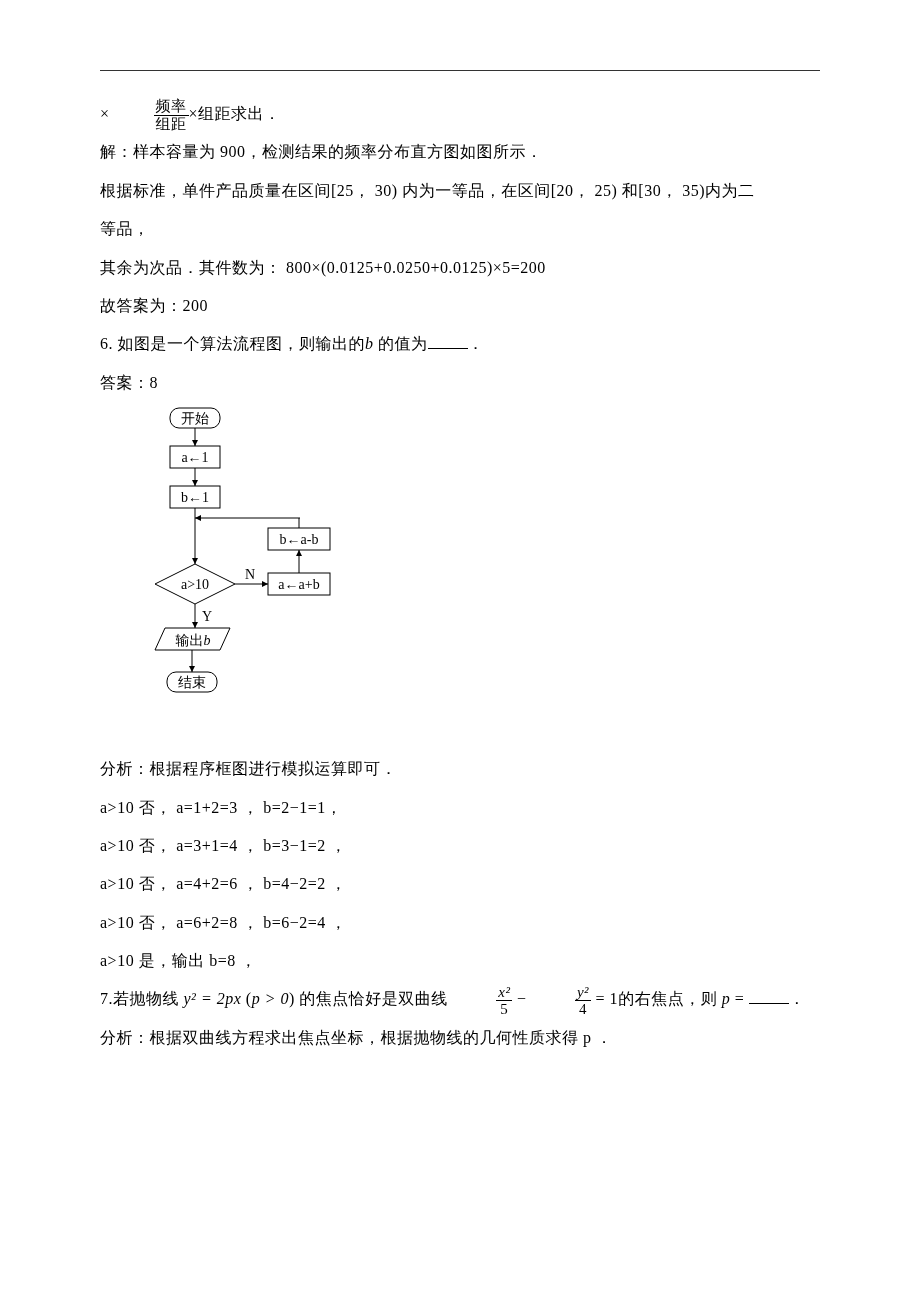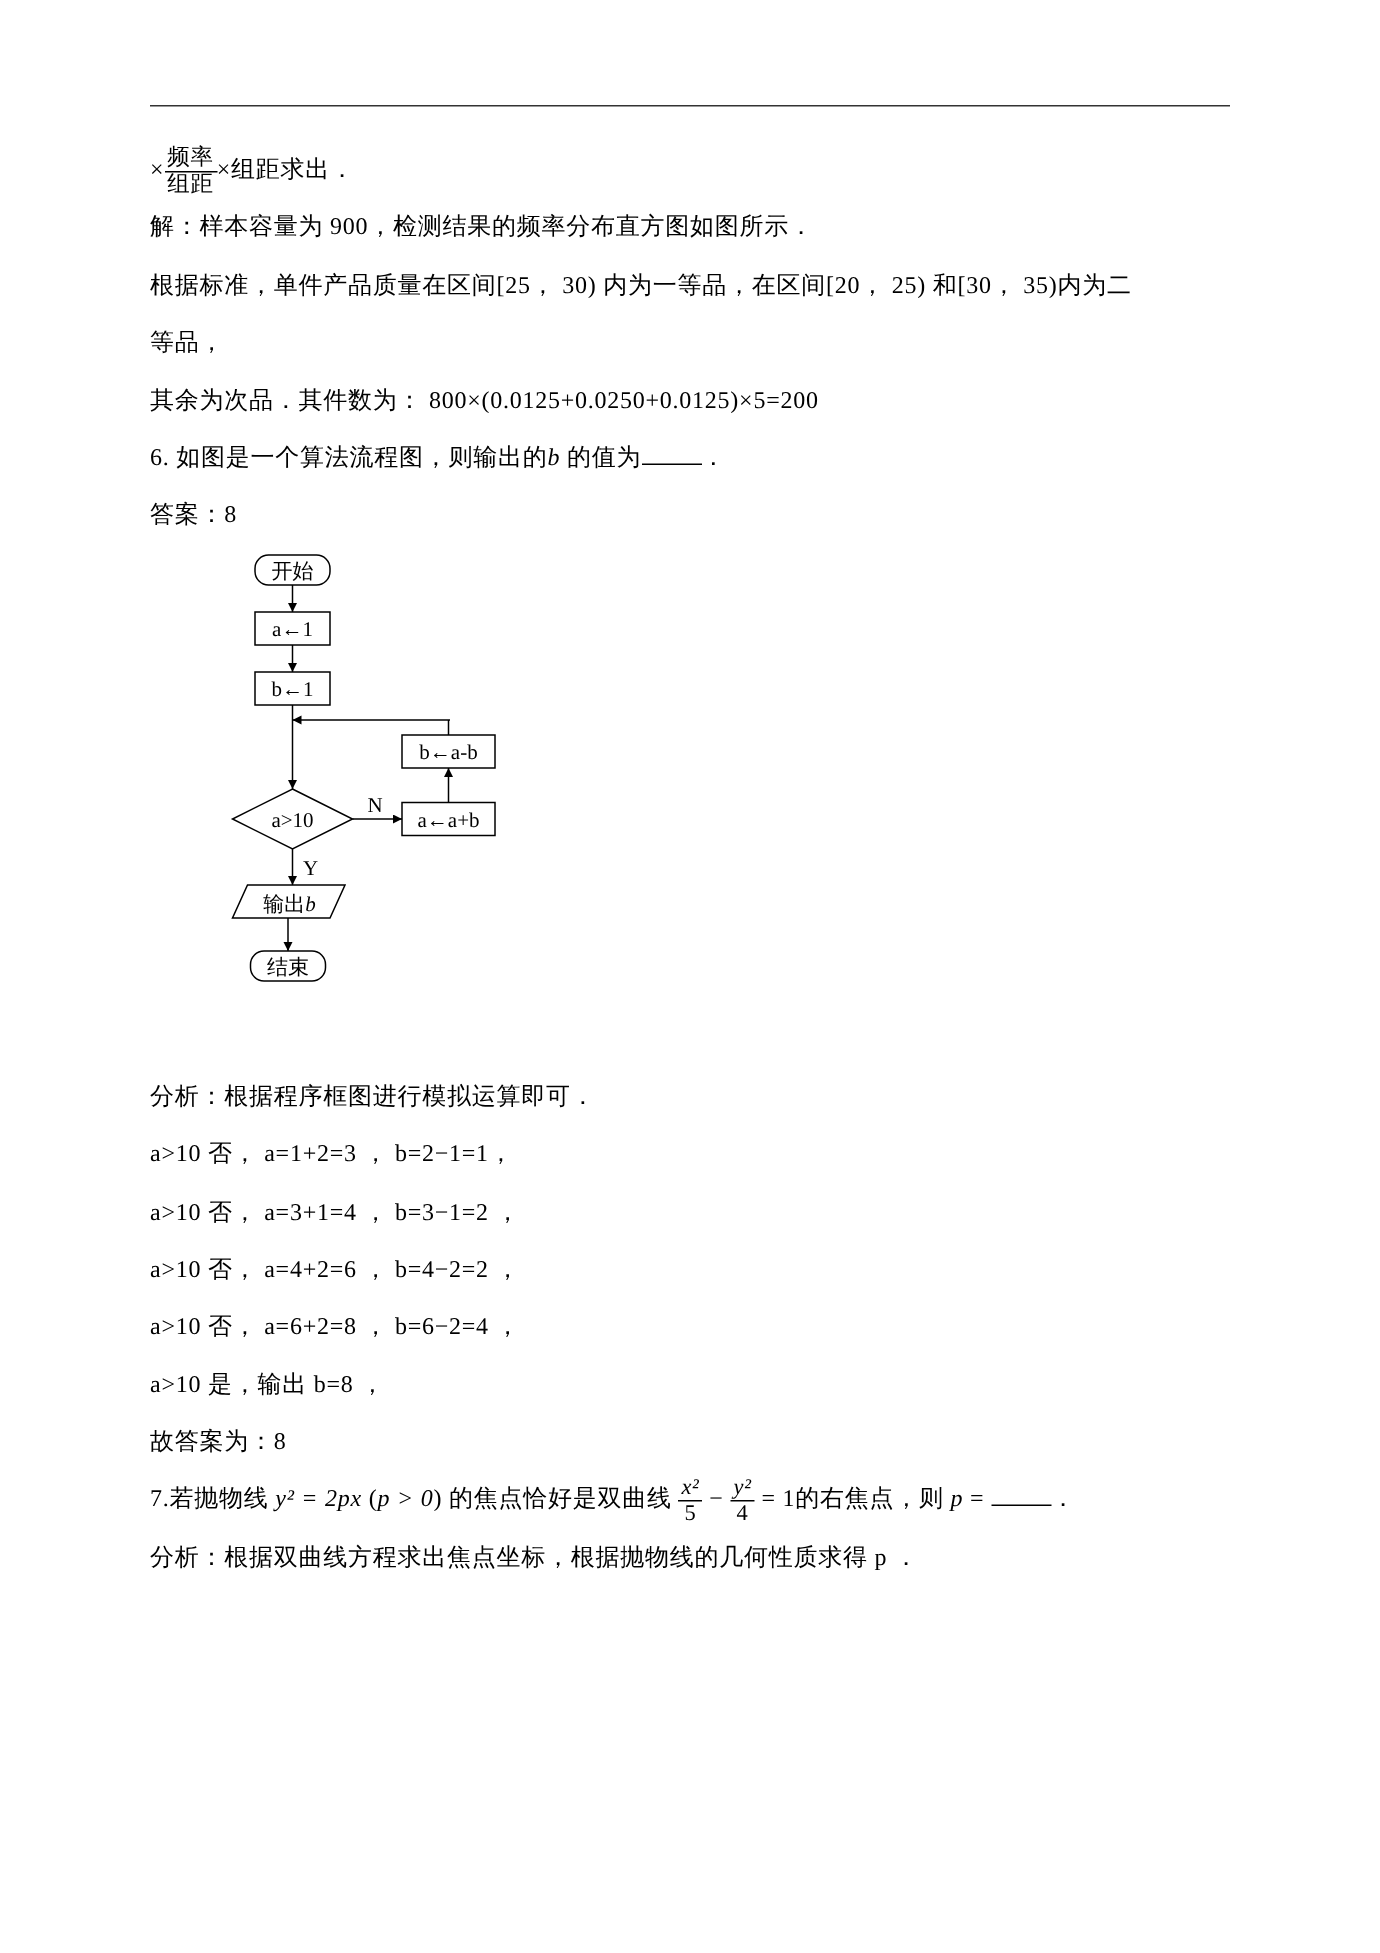--- a/index.html
+++ b/index.html
@@ -23,20 +23,21 @@
     line-height: 2.4;
     margin: 0;
     letter-spacing: 0.5px;
   }
   .frac-inline {
     display: inline-block;
     vertical-align: middle;
     text-align: center;
     font-size: 15px;
     line-height: 1.1;
+    margin-left: 44px;
   }
   .frac-top {
     display: block;
     border-bottom: 1px solid #000;
     padding: 0 2px;
   }
   .frac-bot {
     display: block;
     padding: 0 2px;
   }
@@ -64,20 +65,21 @@
   <hr class="hr-head">
 
   <p class="para">
     <span>×</span><span class="frac-inline"><span class="frac-top">频率</span><span class="frac-bot">组距</span></span><span>×组距求出．</span>
   </p>
 
   <p class="para">解：样本容量为 900，检测结果的频率分布直方图如图所示．</p>
   <p class="para">根据标准，单件产品质量在区间[25， 30) 内为一等品，在区间[20， 25) 和[30， 35)内为二</p>
   <p class="para">等品，</p>
   <p class="para">其余为次品．其件数为： 800×(0.0125+0.0250+0.0125)×5=200</p>
+  <p class="para">故答案为：200</p>
 
   <p class="para">
     <span>6. 如图是一个算法流程图，则输出的</span><span class="ital">b</span><span> 的值为</span><span class="blank"></span><span>．</span>
   </p>
 
   <p class="para">答案：8</p>
 
   <div class="flow-wrap">
     <svg width="230" height="320">
       <defs>
@@ -125,20 +127,19 @@
       <text x="72" y="281" text-anchor="middle">结束</text>
     </svg>
   </div>
 
   <p class="para">分析：根据程序框图进行模拟运算即可．</p>
   <p class="para math">a&gt;10 否， a=1+2=3 ， b=2−1=1，</p>
   <p class="para math">a&gt;10 否， a=3+1=4 ， b=3−1=2 ，</p>
   <p class="para math">a&gt;10 否， a=4+2=6 ， b=4−2=2 ，</p>
   <p class="para math">a&gt;10 否， a=6+2=8 ， b=6−2=4 ，</p>
   <p class="para math">a&gt;10 是，输出 b=8 ，</p>
-  <p class="para">故答案为：8</p>
 
   <p class="para">
     <span>7.若抛物线 </span><span class="ital math">y² = 2px</span><span> (</span><span class="ital math">p &gt; 0</span><span>) 的焦点恰好是双曲线 </span><span class="frac-inline math"><span class="frac-top ital">x²</span><span class="frac-bot">5</span></span><span class="math"> − </span><span class="frac-inline math"><span class="frac-top ital">y²</span><span class="frac-bot">4</span></span><span class="math"> = 1</span><span>的右焦点，则 </span><span class="ital math">p</span><span> = </span><span class="blank"></span><span>．</span>
   </p>
 
   <p class="para">分析：根据双曲线方程求出焦点坐标，根据抛物线的几何性质求得 p ．</p>
 </div>
 
 </body></html>

